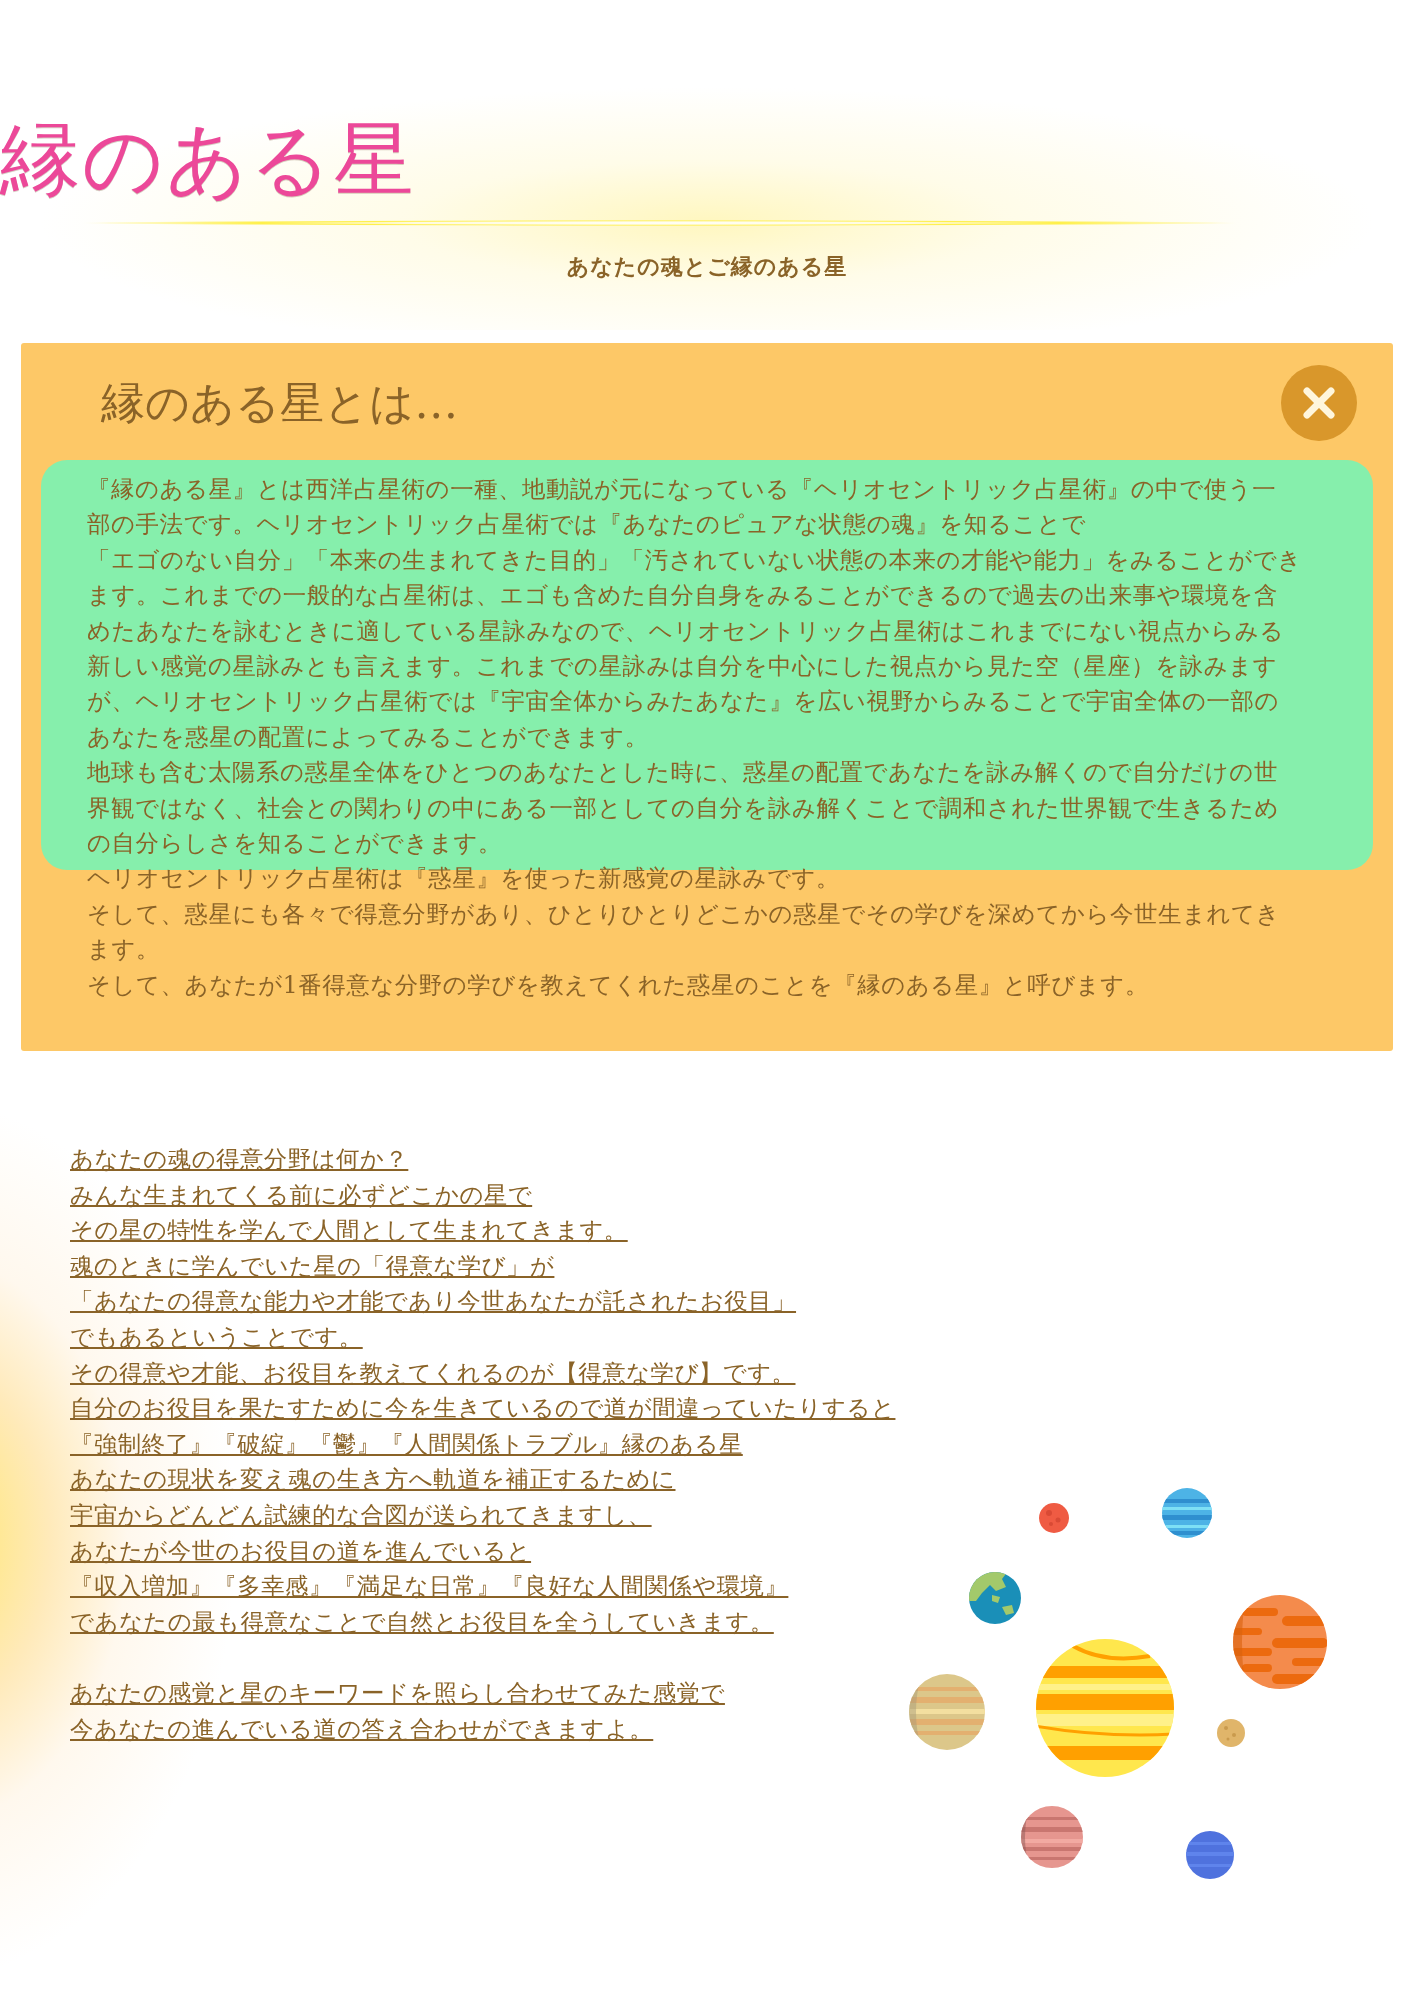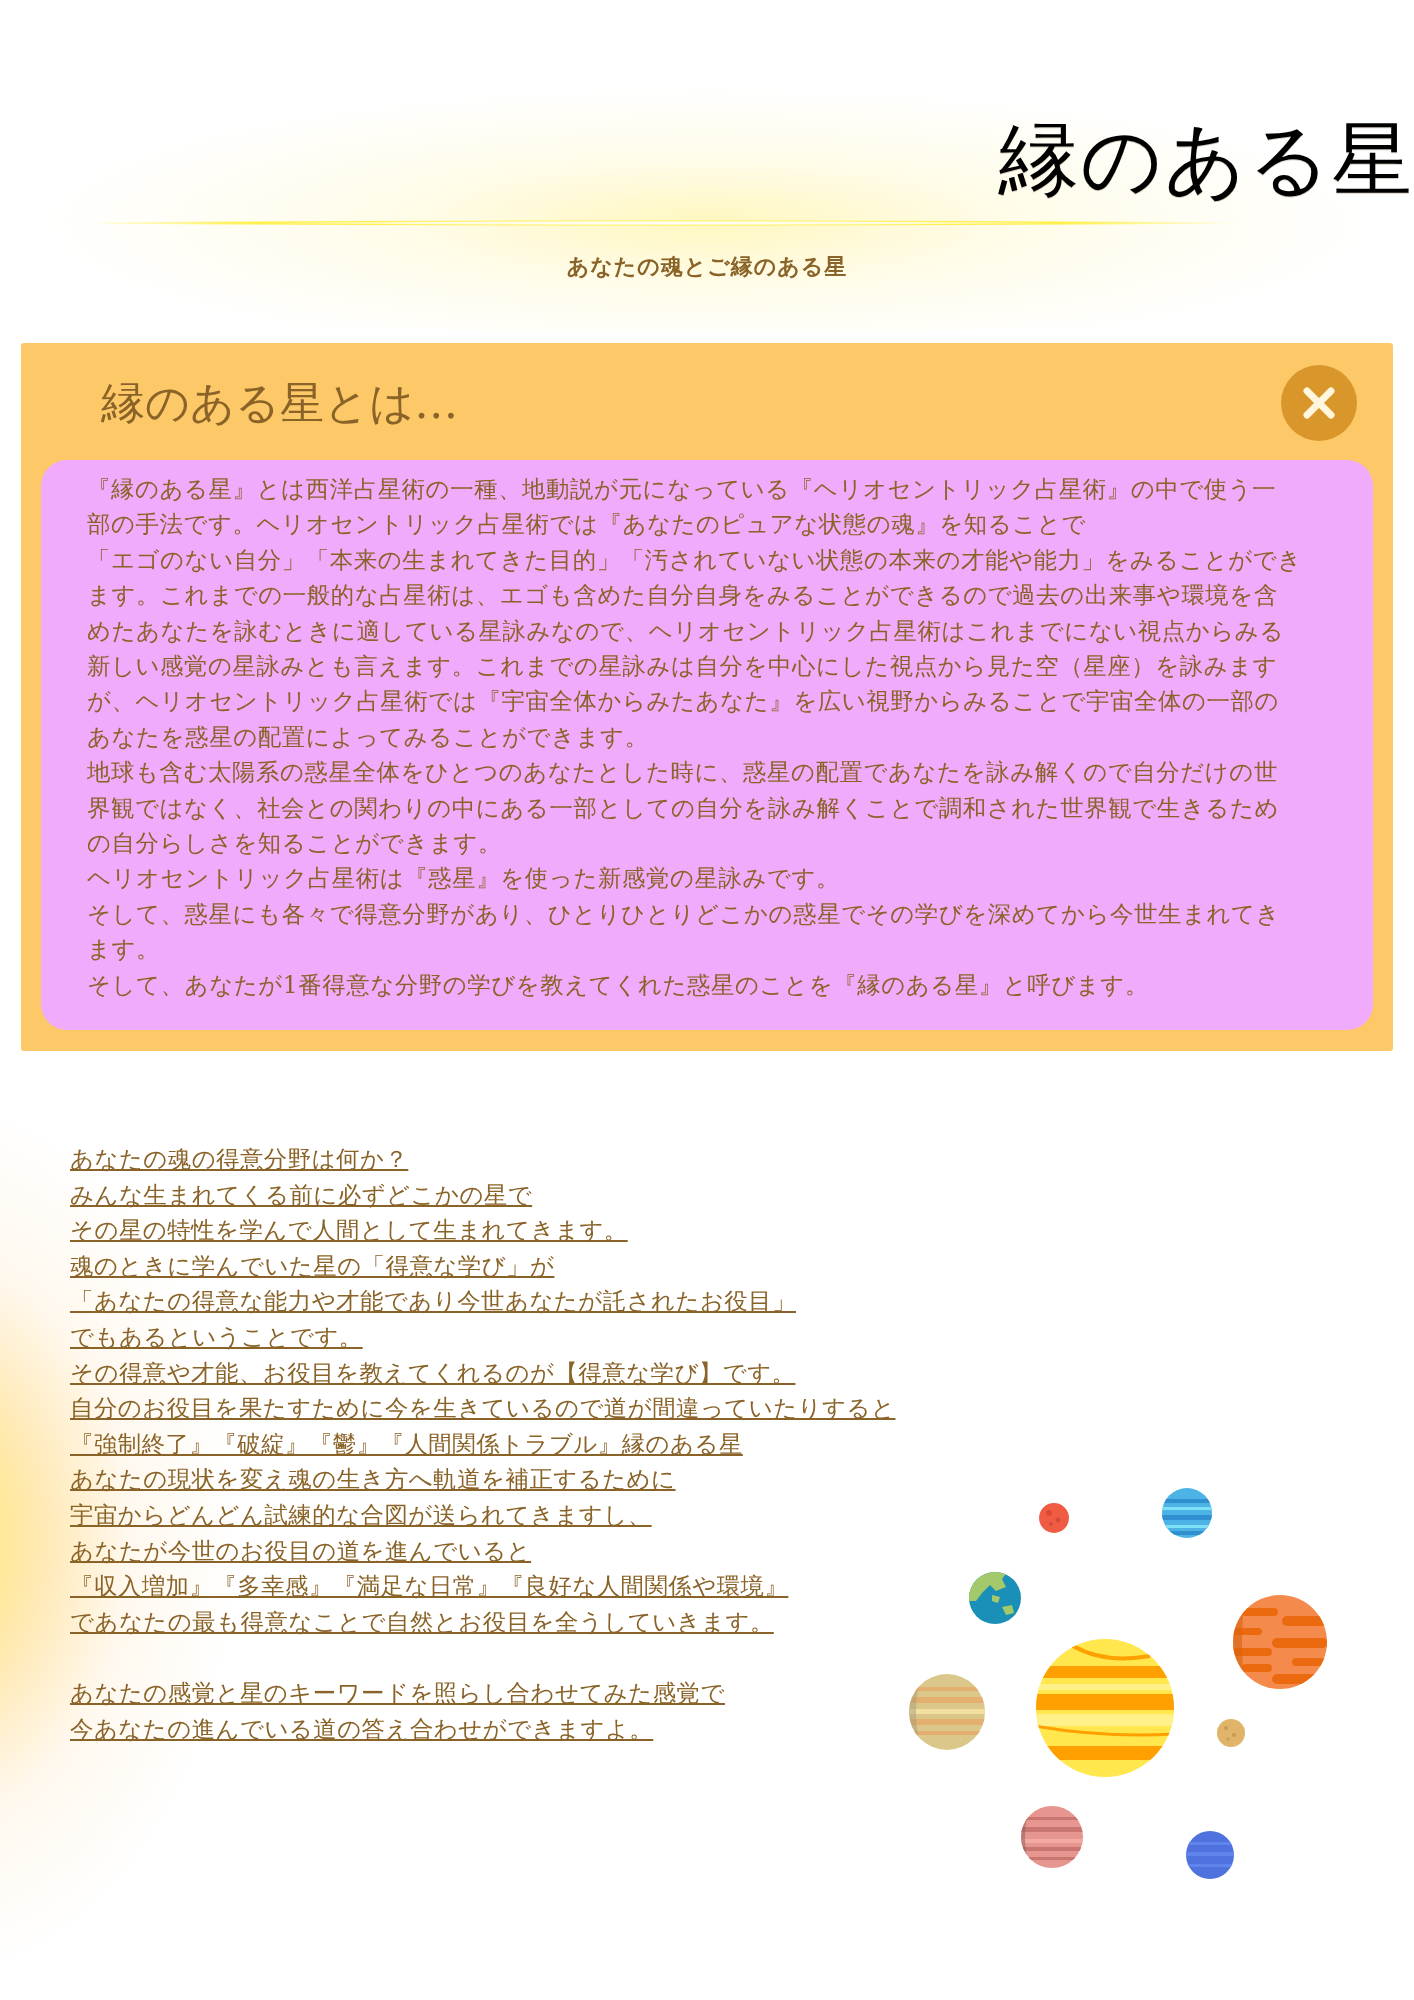--- a/index.html
+++ b/index.html
@@ -15,24 +15,24 @@
     
     .header-glow {
       position: absolute;
       left: 40px; top: 60px;
       width: 1334px; height: 270px;
       background: radial-gradient(ellipse 50% 50% at 50% 60%, rgba(255,244,170,0.75) 0%, rgba(255,248,205,0.45) 45%, rgba(255,255,255,0) 100%);
     }
     .title {
       position: absolute;
       left: 0; right: 0; top: 110px;
-      text-align: right;
+      text-align: left;
       font-size: 80px;
       line-height: 100px;
-      color: #000000;
+      color: #ec4899;
       letter-spacing: 2px;
       text-shadow: 0 1px 0 rgba(90,60,20,0.25);
       font-family: "DejaVu Serif", serif;
     }
     .title-line {
       position: absolute;
       left: 75px; top: 220px;
       width: 1170px; height: 6px;
       background: radial-gradient(ellipse 50% 50% at 50% 50%, #ffffff 0%, #fffbe0 45%, #fff04a 70%, rgba(255,240,60,0) 100%);
       border-radius: 50%;
@@ -68,22 +68,22 @@
       right: 36px; top: 22px;
       width: 76px; height: 76px;
       border-radius: 50%;
       background: #d9972b;
       display: flex; align-items: center; justify-content: center;
       cursor: pointer;
     }
     .card-body {
       position: absolute;
       left: 20px; top: 117px;
-      width: 1332px; height: 570px;
-      background: #f0abfc;
+      width: 1332px; height: 410px;
+      background: #86efac;
       border-radius: 26px;
       box-sizing: border-box;
       padding: 12px 16px 0 46px;
       font-size: 23.4px;
       line-height: 35.4px;
       color: #8a6328;
       letter-spacing: 0.6px;
     }
     .card-body p { margin: 0; white-space: pre-wrap; }
     

